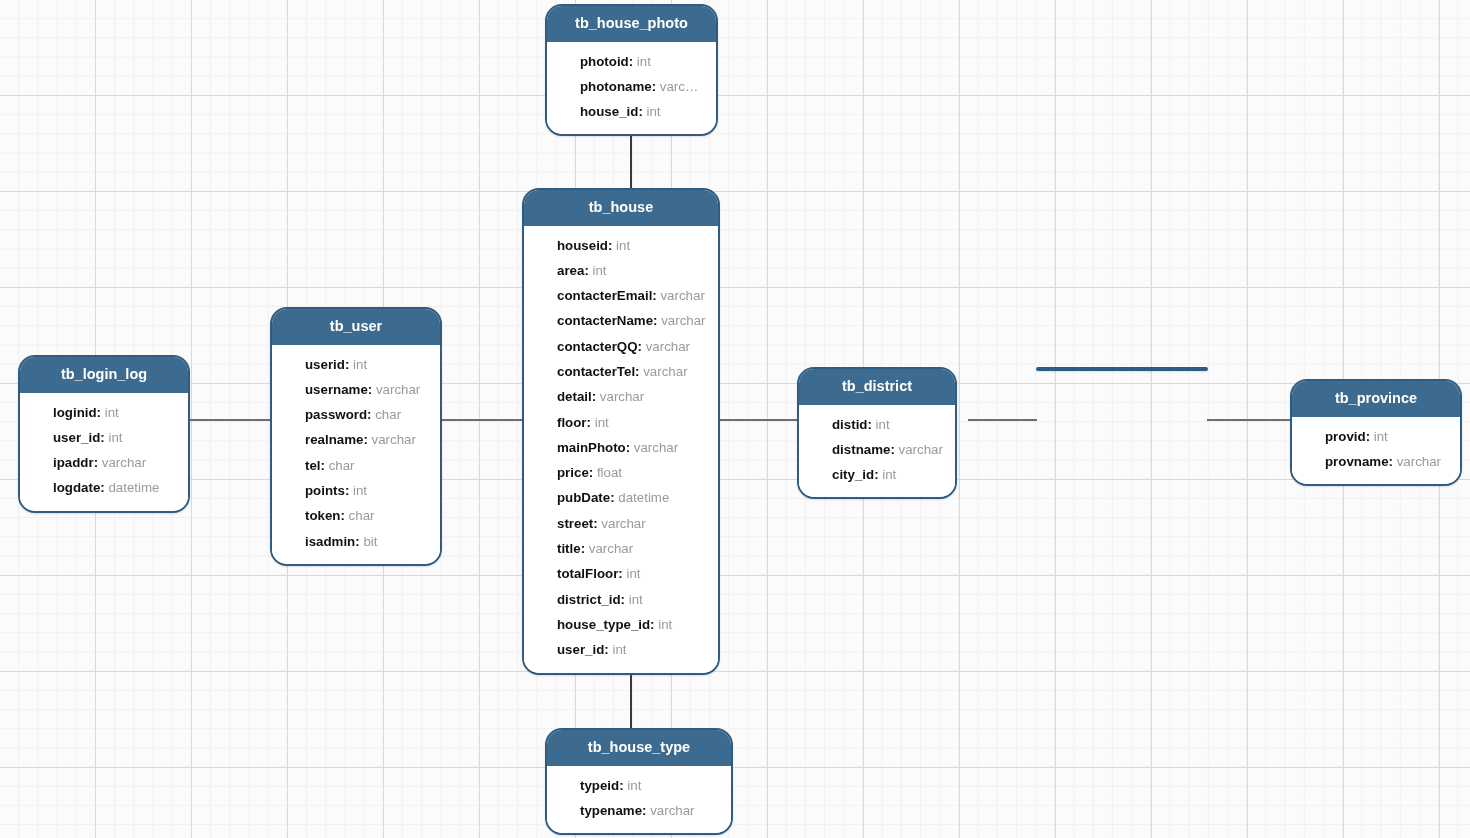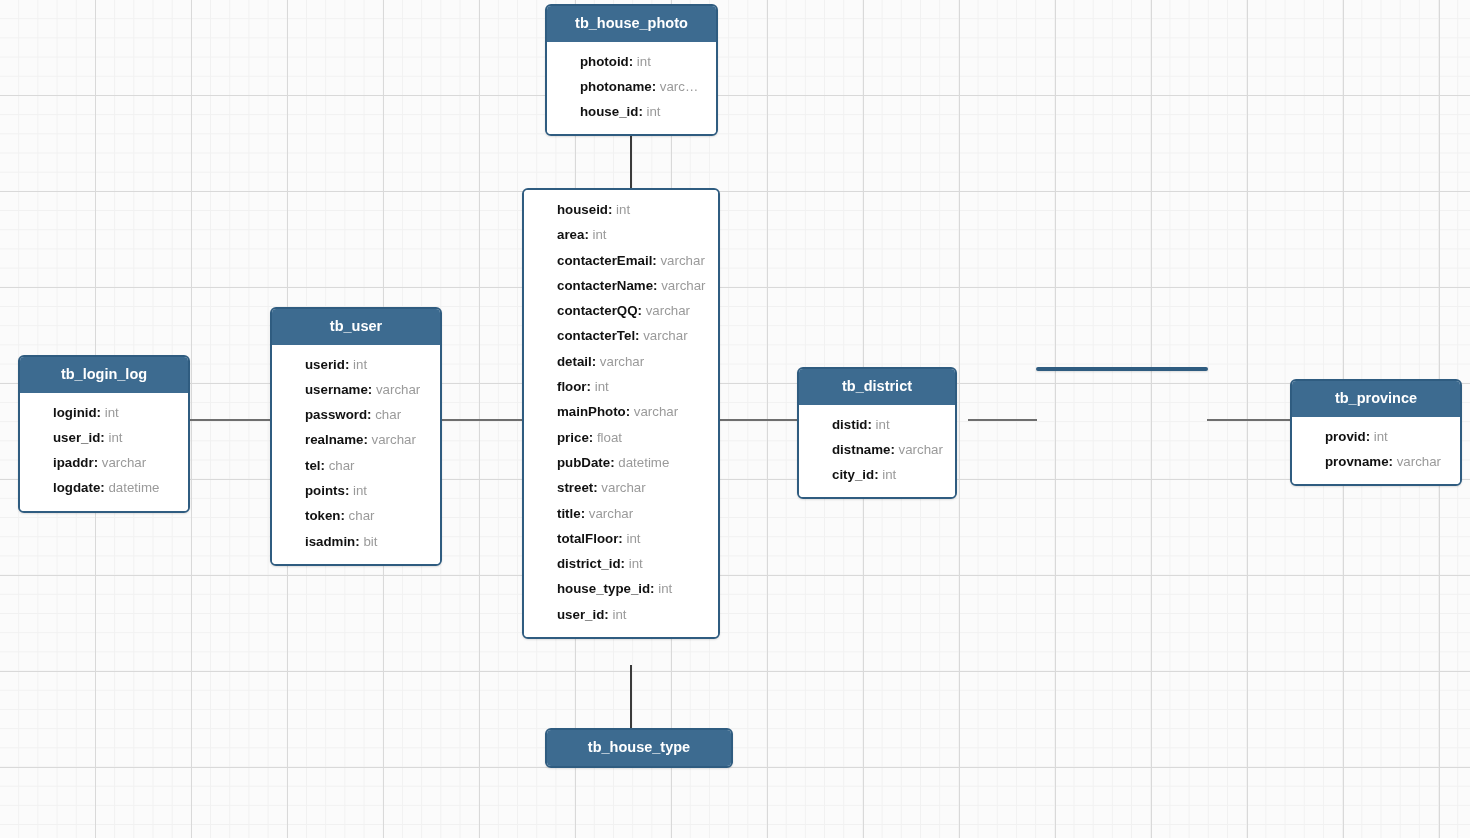--- a/index.html
+++ b/index.html
@@ -30,21 +30,21 @@
     background:#6e6e6e;
     z-index:1;
   }
   .conn.h { height:2px; }
   .conn.v { width:2px; background:#3a3a3a; }
 
   .table-box {
     position:absolute;
     background:#ffffff;
     border:2px solid #2f5c80;
-    border-radius:6px;
+    border-radius:17px;
     z-index:3;
     overflow:hidden;
     box-shadow:0 1px 2px rgba(0,0,0,0.12);
   }
   .tbl-header {
     background:#3d6b90;
     color:#ffffff;
     font-size:14.5px;
     font-weight:bold;
     text-align:center;
@@ -86,20 +86,21 @@
   <div id="table-layer">
       <div class="table-box" style="left: 545px; top: 4px; width: 173px;">
         <div class="tbl-header">tb_house_photo</div>
         <div class="tbl-body">
           <div class="field-row"><span class="fname">photoid</span><span class="colon">: </span><span class="ftype">int</span></div>
           <div class="field-row"><span class="fname">photoname</span><span class="colon">: </span><span class="ftype">varc…</span></div>
           <div class="field-row"><span class="fname">house_id</span><span class="colon">: </span><span class="ftype">int</span></div>
         </div>
       </div>
       <div class="table-box" style="left: 522px; top: 188px; width: 198px;">
+        <div class="tbl-header">tb_house</div>
         <div class="tbl-body">
           <div class="field-row"><span class="fname">houseid</span><span class="colon">: </span><span class="ftype">int</span></div>
           <div class="field-row"><span class="fname">area</span><span class="colon">: </span><span class="ftype">int</span></div>
           <div class="field-row"><span class="fname">contacterEmail</span><span class="colon">: </span><span class="ftype">varchar</span></div>
           <div class="field-row"><span class="fname">contacterName</span><span class="colon">: </span><span class="ftype">varchar</span></div>
           <div class="field-row"><span class="fname">contacterQQ</span><span class="colon">: </span><span class="ftype">varchar</span></div>
           <div class="field-row"><span class="fname">contacterTel</span><span class="colon">: </span><span class="ftype">varchar</span></div>
           <div class="field-row"><span class="fname">detail</span><span class="colon">: </span><span class="ftype">varchar</span></div>
           <div class="field-row"><span class="fname">floor</span><span class="colon">: </span><span class="ftype">int</span></div>
           <div class="field-row"><span class="fname">mainPhoto</span><span class="colon">: </span><span class="ftype">varchar</span></div>
@@ -147,15 +148,19 @@
       </div>
       <div class="table-box" style="left: 1290px; top: 379px; width: 172px;">
         <div class="tbl-header">tb_province</div>
         <div class="tbl-body">
           <div class="field-row"><span class="fname">provid</span><span class="colon">: </span><span class="ftype">int</span></div>
           <div class="field-row"><span class="fname">provname</span><span class="colon">: </span><span class="ftype">varchar</span></div>
         </div>
       </div>
       <div class="table-box" style="left: 545px; top: 728px; width: 188px;">
         <div class="tbl-header">tb_house_type</div>
+        <div class="tbl-body">
+          <div class="field-row"><span class="fname">typeid</span><span class="colon">: </span><span class="ftype">int</span></div>
+          <div class="field-row"><span class="fname">typename</span><span class="colon">: </span><span class="ftype">varchar</span></div>
+        </div>
       </div>
     </div>
 </div>
 
 </body></html>

